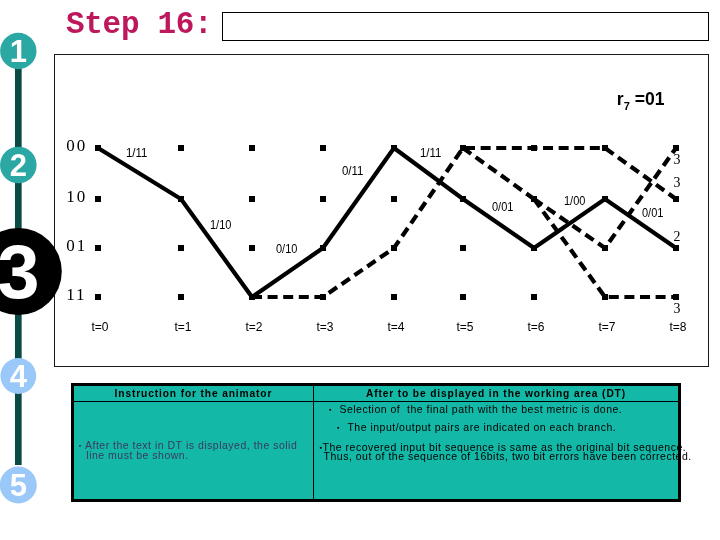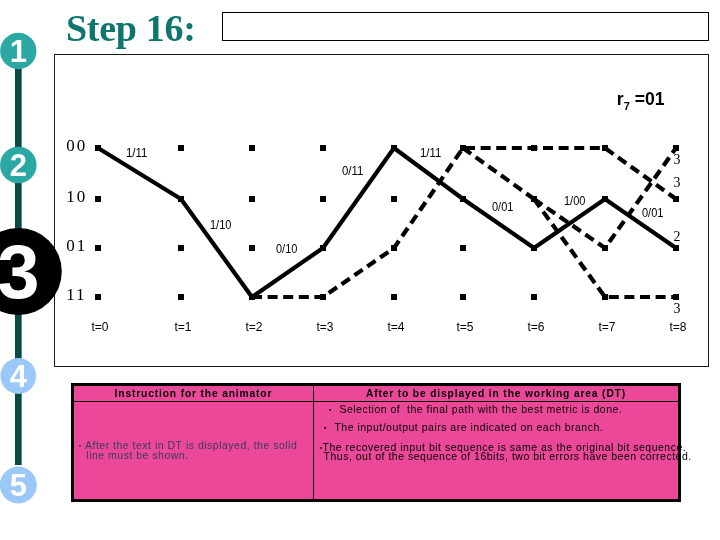--- a/index.html
+++ b/index.html
@@ -8,33 +8,33 @@
        font-family:"Liberation Sans",sans-serif;position:relative;
        -webkit-font-smoothing:antialiased;}
   #title,#trellis,#tbl,#rail{will-change:transform;}
   .slide{position:absolute;inset:0;}
 
   
   #rail{position:absolute;left:0;top:0;width:72px;height:540px;z-index:5;}
   #rail svg{display:block;}
 
   
-  #title{position:absolute;left:65.7px;top:8.8px;font-size:38px;font-weight:bold;
-         color:#0f766e;letter-spacing:-0.3px;line-height:1;font-family:Liberation Serif, serif;}
+  #title{position:absolute;left:65.7px;top:8.8px;font-size:31px;font-weight:bold;
+         color:#be185d;letter-spacing:-0.3px;line-height:1;font-family:Liberation Mono, monospace;}
   #titlebox{position:absolute;left:222px;top:12px;width:487px;height:29px;
             border:1.4px solid #000;background:#fff;box-sizing:border-box;}
 
   
   #panel{position:absolute;left:54px;top:54px;width:655px;height:313px;
          border:1.1px solid #1a1a1a;box-sizing:border-box;background:#fff;}
   #trellis{position:absolute;left:0;top:0;}
 
   
   #tbl{position:absolute;left:71.4px;top:382.8px;width:610px;height:119.2px;
-       border:2.3px solid #000;box-sizing:border-box;background:#ec4899;}
+       border:2.3px solid #000;box-sizing:border-box;background:#14b8a6;}
   #tbl table{border-collapse:collapse;width:100%;height:100%;table-layout:fixed;}
   #tbl td,#tbl th{border:1.6px solid #000;vertical-align:top;padding:0;}
   .hdr{text-align:center;font-size:10.2px;font-weight:bold;height:14.7px;
        letter-spacing:0.88px;font-family:"Liberation Sans",sans-serif;
        line-height:14.7px;vertical-align:top;position:relative;}
   .hdr > span{position:absolute;left:0;right:0;top:1px;}
   .cell{padding:0;position:relative;}
   .bullet{font-size:10.5px;line-height:9.55px;letter-spacing:0.5px;
           white-space:nowrap;position:absolute;}
   .bullet .bdot{position:absolute;left:0;top:0;font-size:7px;line-height:9.55px;}
@@ -165,21 +165,21 @@
                 <span class="bdot">▪</span>
                 <span class="btxt" style="margin-left:6.2px">After&nbsp;the&nbsp;text&nbsp;in&nbsp;DT&nbsp;is&nbsp;displayed,&nbsp;the&nbsp;solid</span>
                 <span class="btxt" style="margin-left:7.5px">line&nbsp;must&nbsp;be&nbsp;shown.</span>
               </div>
             </td>
         <td class="cell right" id="cell-right">
               <div class="bullet" style="left: 15px; top: 3.5px;">
                 <span class="bdot">▪</span>
                 <span class="btxt" style="margin-left:10.5px">Selection&nbsp;of&nbsp;&nbsp;the&nbsp;final&nbsp;path&nbsp;with&nbsp;the&nbsp;best&nbsp;metric&nbsp;is&nbsp;done.</span>
               </div>
-              <div class="bullet" style="left: 10px; top: 21.7px;">
+              <div class="bullet" style="left: 23px; top: 21.7px;">
                 <span class="bdot">▪</span>
                 <span class="btxt" style="margin-left:10.5px">The&nbsp;input/output&nbsp;pairs&nbsp;are&nbsp;indicated&nbsp;on&nbsp;each&nbsp;branch.</span>
               </div>
               <div class="bullet" style="left: 5.7px; top: 41.1px;">
                 <span class="bdot">▪</span>
                 <span class="btxt" style="margin-left:3px">The&nbsp;recovered&nbsp;input&nbsp;bit&nbsp;sequence&nbsp;is&nbsp;same&nbsp;as&nbsp;the&nbsp;original&nbsp;bit&nbsp;sequence.</span>
                 <span class="btxt" style="margin-left:4px">Thus,&nbsp;out&nbsp;of&nbsp;the&nbsp;sequence&nbsp;of&nbsp;16bits,&nbsp;two&nbsp;bit&nbsp;errors&nbsp;have&nbsp;been&nbsp;corrected.</span>
               </div>
             </td>
       </tr>

